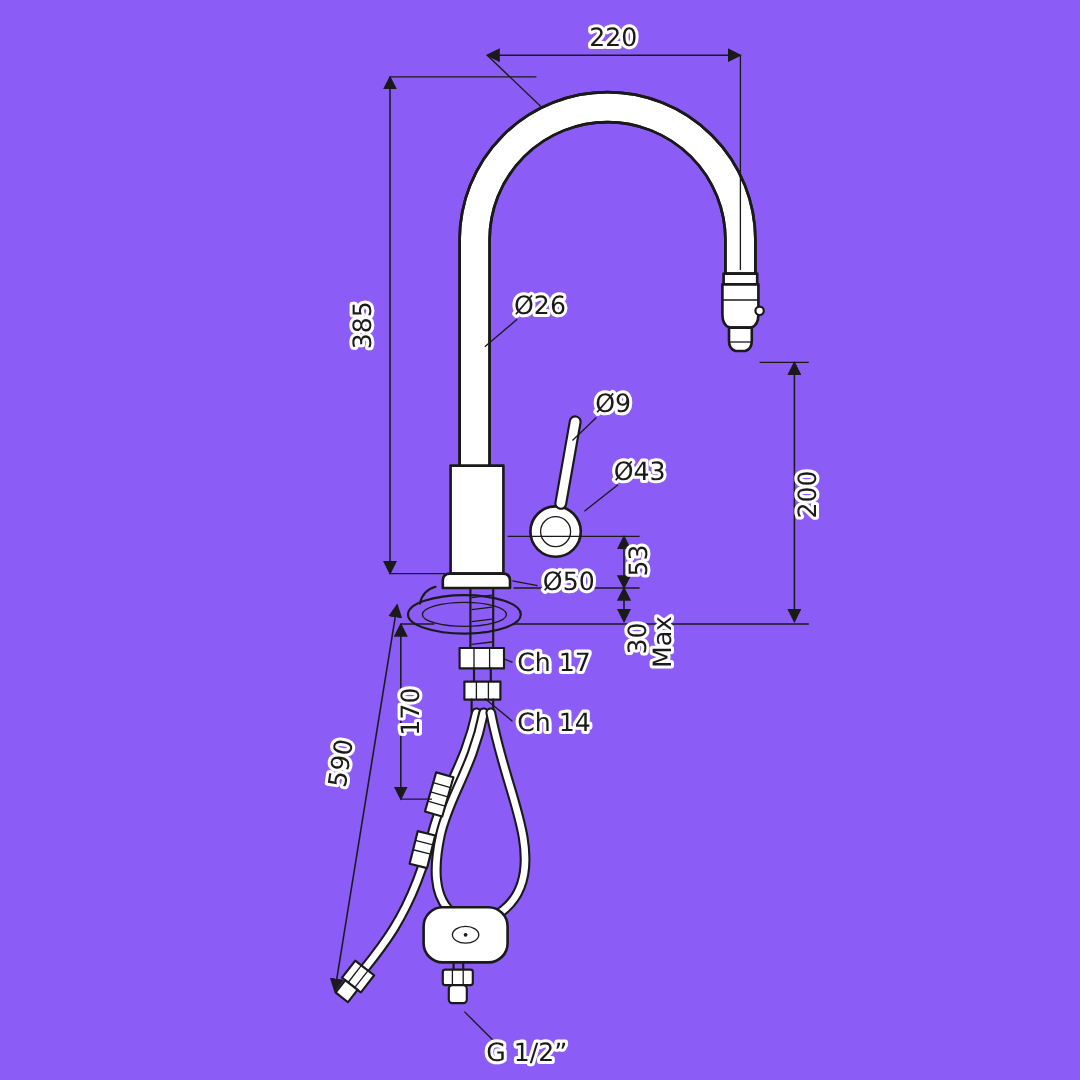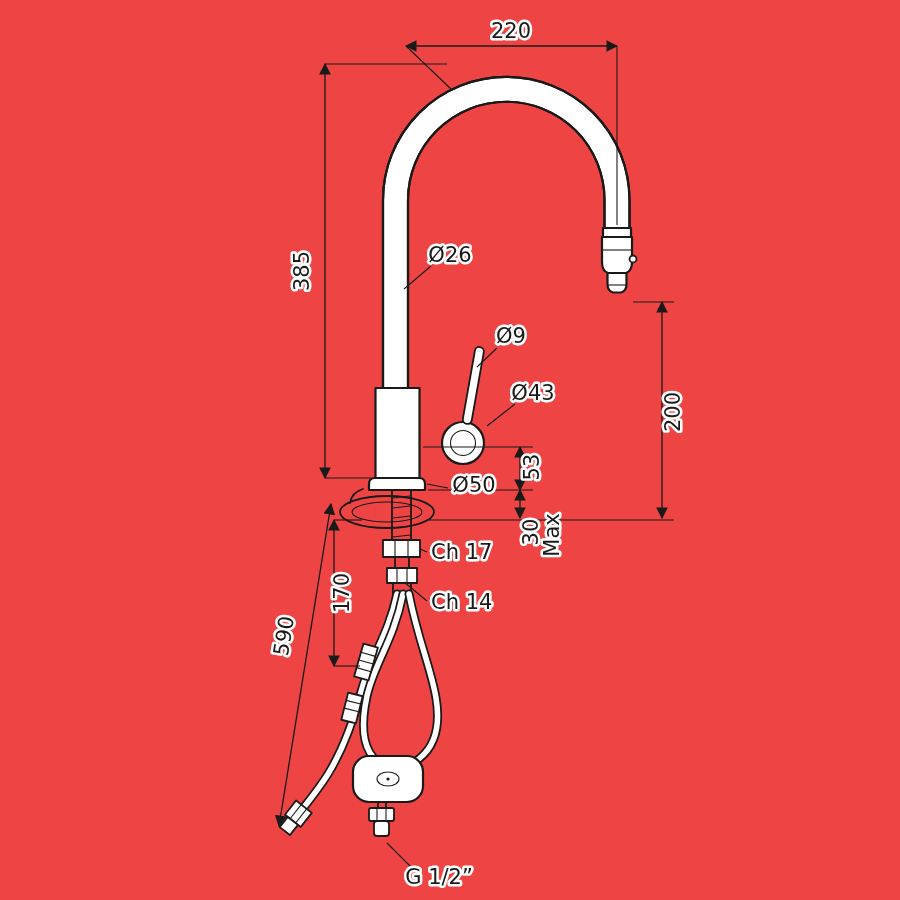--- a/index.html
+++ b/index.html
@@ -1,17 +1,17 @@
 <!DOCTYPE html>
 <html><head>
 <meta charset="utf-8">
 <style>
   html,body{margin:0;padding:0;background:#ffffff;}
   .stage{
-    width:900px;height:900px;background:#ef4444;position:relative;
+    width:900px;height:900px;background:#8b5cf6;position:relative;
     font-family:"DejaVu Sans", sans-serif;
   }
   svg{display:block;}
   .ln   {fill:none;stroke:#1a1a1a;stroke-width:2.2;stroke-linecap:round;stroke-linejoin:round;}
   .ln2  {fill:none;stroke:#1a1a1a;stroke-width:1.8;stroke-linecap:round;stroke-linejoin:round;}
   .part {fill:#ffffff;stroke:#1a1a1a;stroke-width:2.2;stroke-linejoin:round;}
   .part2{fill:#ffffff;stroke:#1a1a1a;stroke-width:1.8;stroke-linejoin:round;}
   .dim  {fill:none;stroke:#1a1a1a;stroke-width:1.3;}
   .thin {fill:none;stroke:#1a1a1a;stroke-width:1.1;}
   .hose-out{fill:none;stroke:#1a1a1a;stroke-width:9;stroke-linecap:round;}

